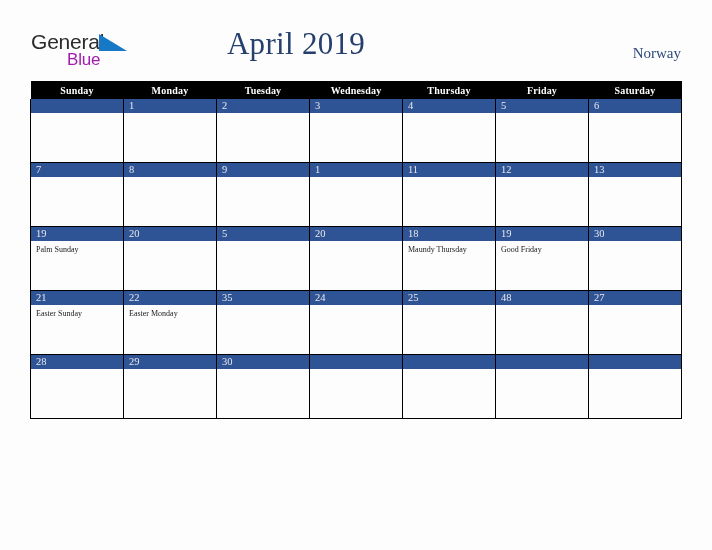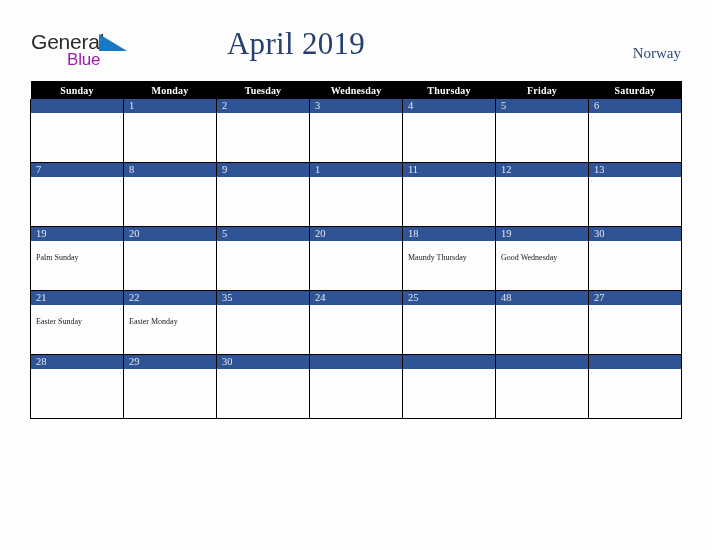--- a/index.html
+++ b/index.html
@@ -122,21 +122,21 @@
     font-family: "Liberation Serif", serif;
     font-size: 10.5px;
     line-height: 14px;
     padding-left: 5px;
     box-sizing: border-box;
     overflow: hidden;
     white-space: nowrap;
   }
   .daybar.empty { color: transparent; }
   .events {
-    padding: 12px 3px 0 5px;
+    padding: 4px 3px 0 5px;
   }
   .event {
     font-family: "Liberation Serif", serif;
     font-size: 8px;
     line-height: 10px;
     color: #1a1a1a;
     white-space: nowrap;
     overflow: hidden;
   }
 </style>
@@ -255,21 +255,21 @@
           </td>
           <td>
             <div class="daybar">18</div>
             <div class="events">
               <div class="event">Maundy Thursday</div>
             </div>
           </td>
           <td>
             <div class="daybar">19</div>
             <div class="events">
-              <div class="event">Good Wednesday</div>
+              <div class="event">Good Friday</div>
             </div>
           </td>
           <td>
             <div class="daybar">30</div>
             <div class="events"></div>
           </td>
         </tr>
         <tr>
           <td>
             <div class="daybar">21</div>

